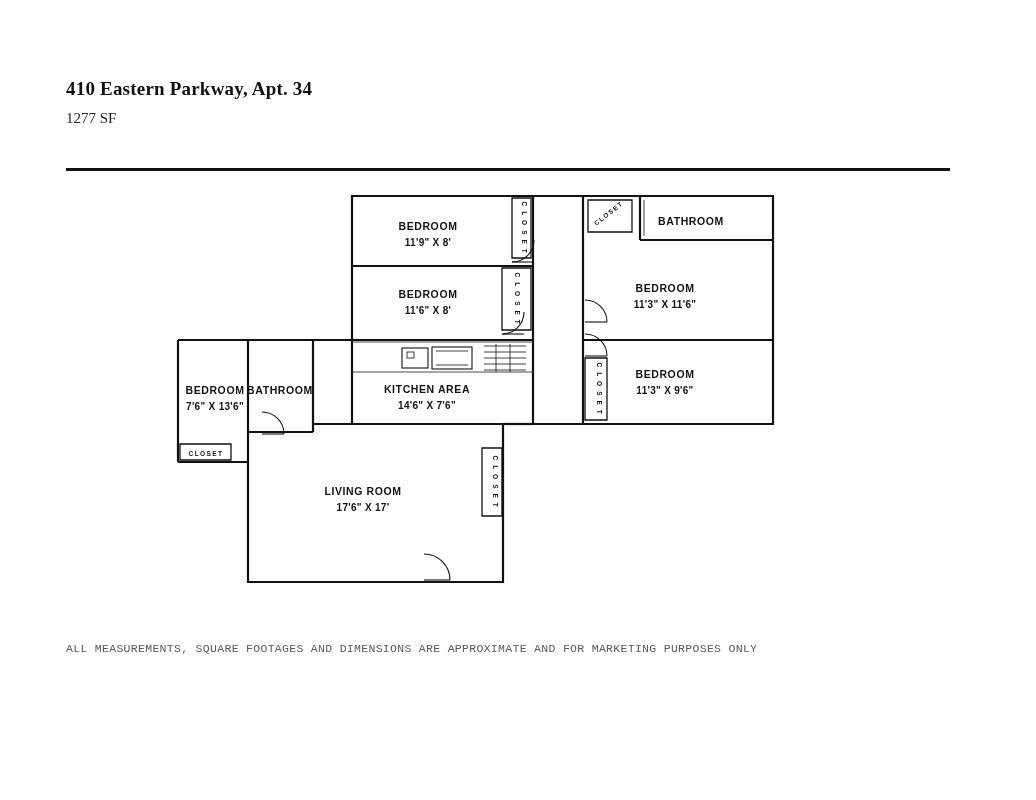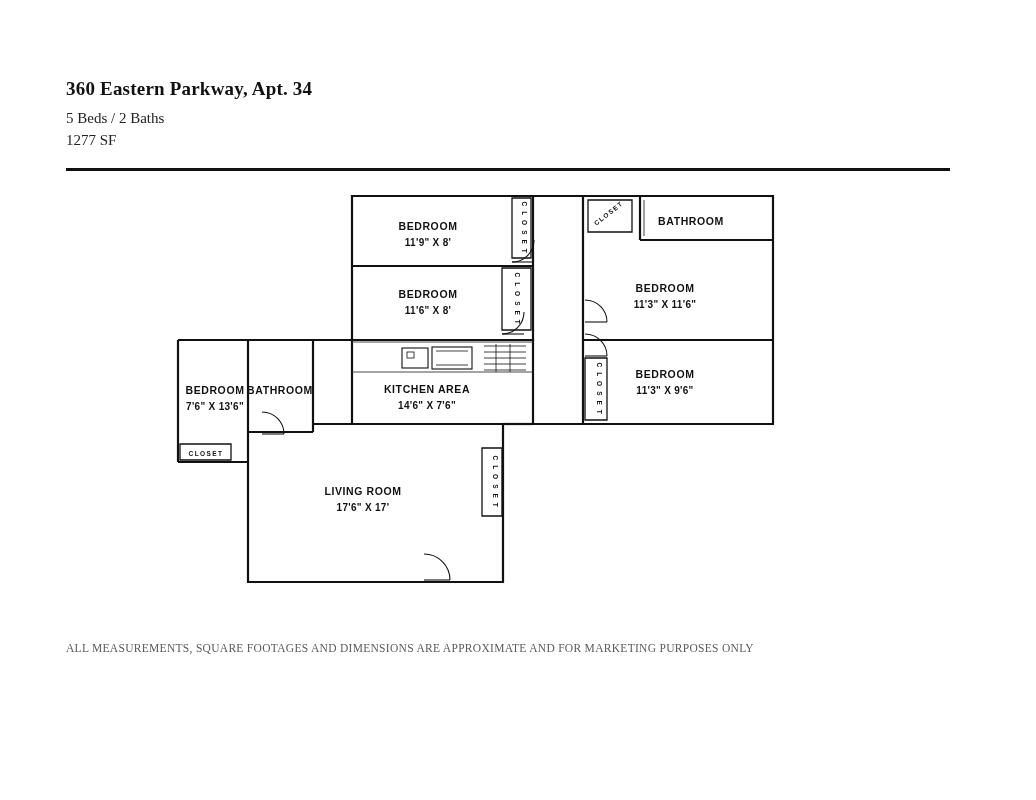--- a/index.html
+++ b/index.html
@@ -47,21 +47,21 @@
   }
 
   
   .footer {
     position: absolute;
     left: 66px;
     top: 642px;
     font-size: 11.5px;
     letter-spacing: 0.3px;
     color: #5a5a5a;
-    font-family: Liberation Serif, serif;
+    font-family: Liberation Mono, monospace;
   }
 
   
   .plan {
     position: absolute;
     left: 0;
     top: 0;
     width: 868px;
     height: 800px;
   }
@@ -127,22 +127,21 @@
   .fixture-line {
     stroke: #111;
     stroke-width: 0.8;
     fill: none;
   }
 </style>
 </head>
 <body>
 
 <div class="header">
-  <div class="title">360 Eastern Parkway, Apt. 34</div>
-  <div class="subline">5 Beds / 2 Baths</div>
+  <div class="title">410 Eastern Parkway, Apt. 34</div>
   <div class="subline">1277 SF</div>
 </div>
 <div class="rule"></div>
 
 <div class="plan">
 <svg width="1036" height="800" viewBox="0 0 1036 800" xmlns="http://www.w3.org/2000/svg">
 
   <g>
 
     <path class="wall" d="M 352 196 L 533 196 L 533 340 L 352 340 Z"></path>

